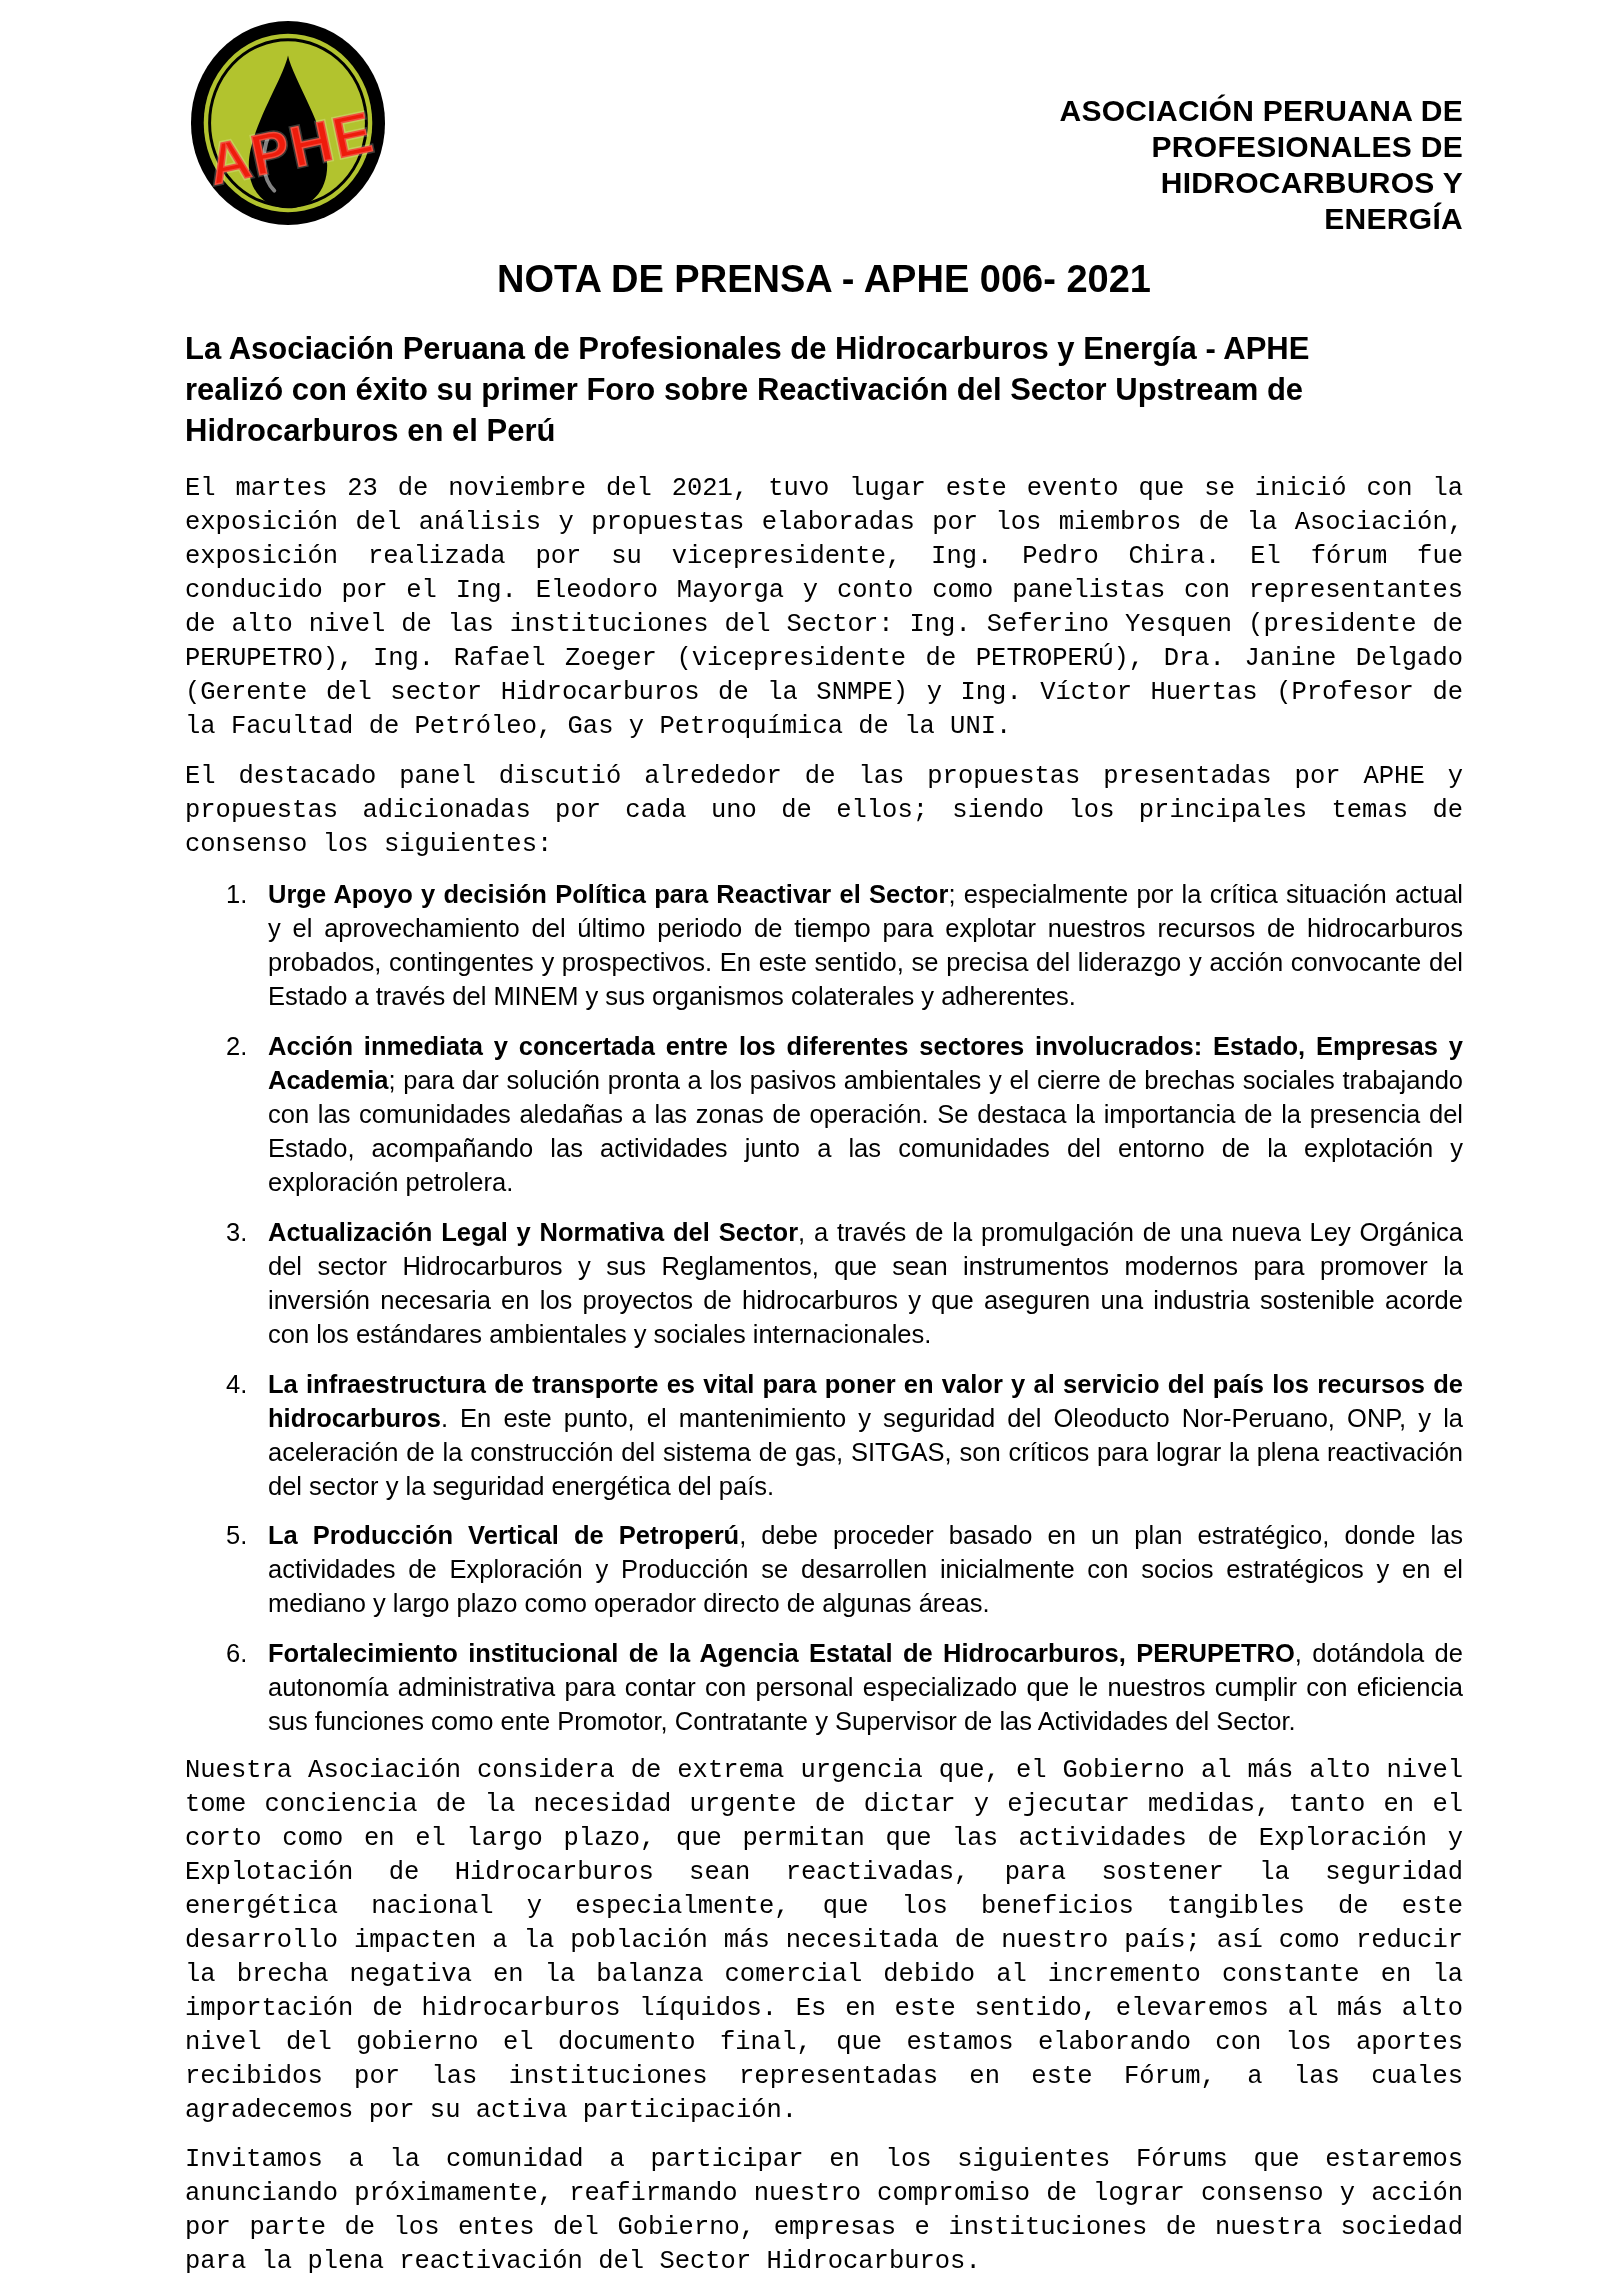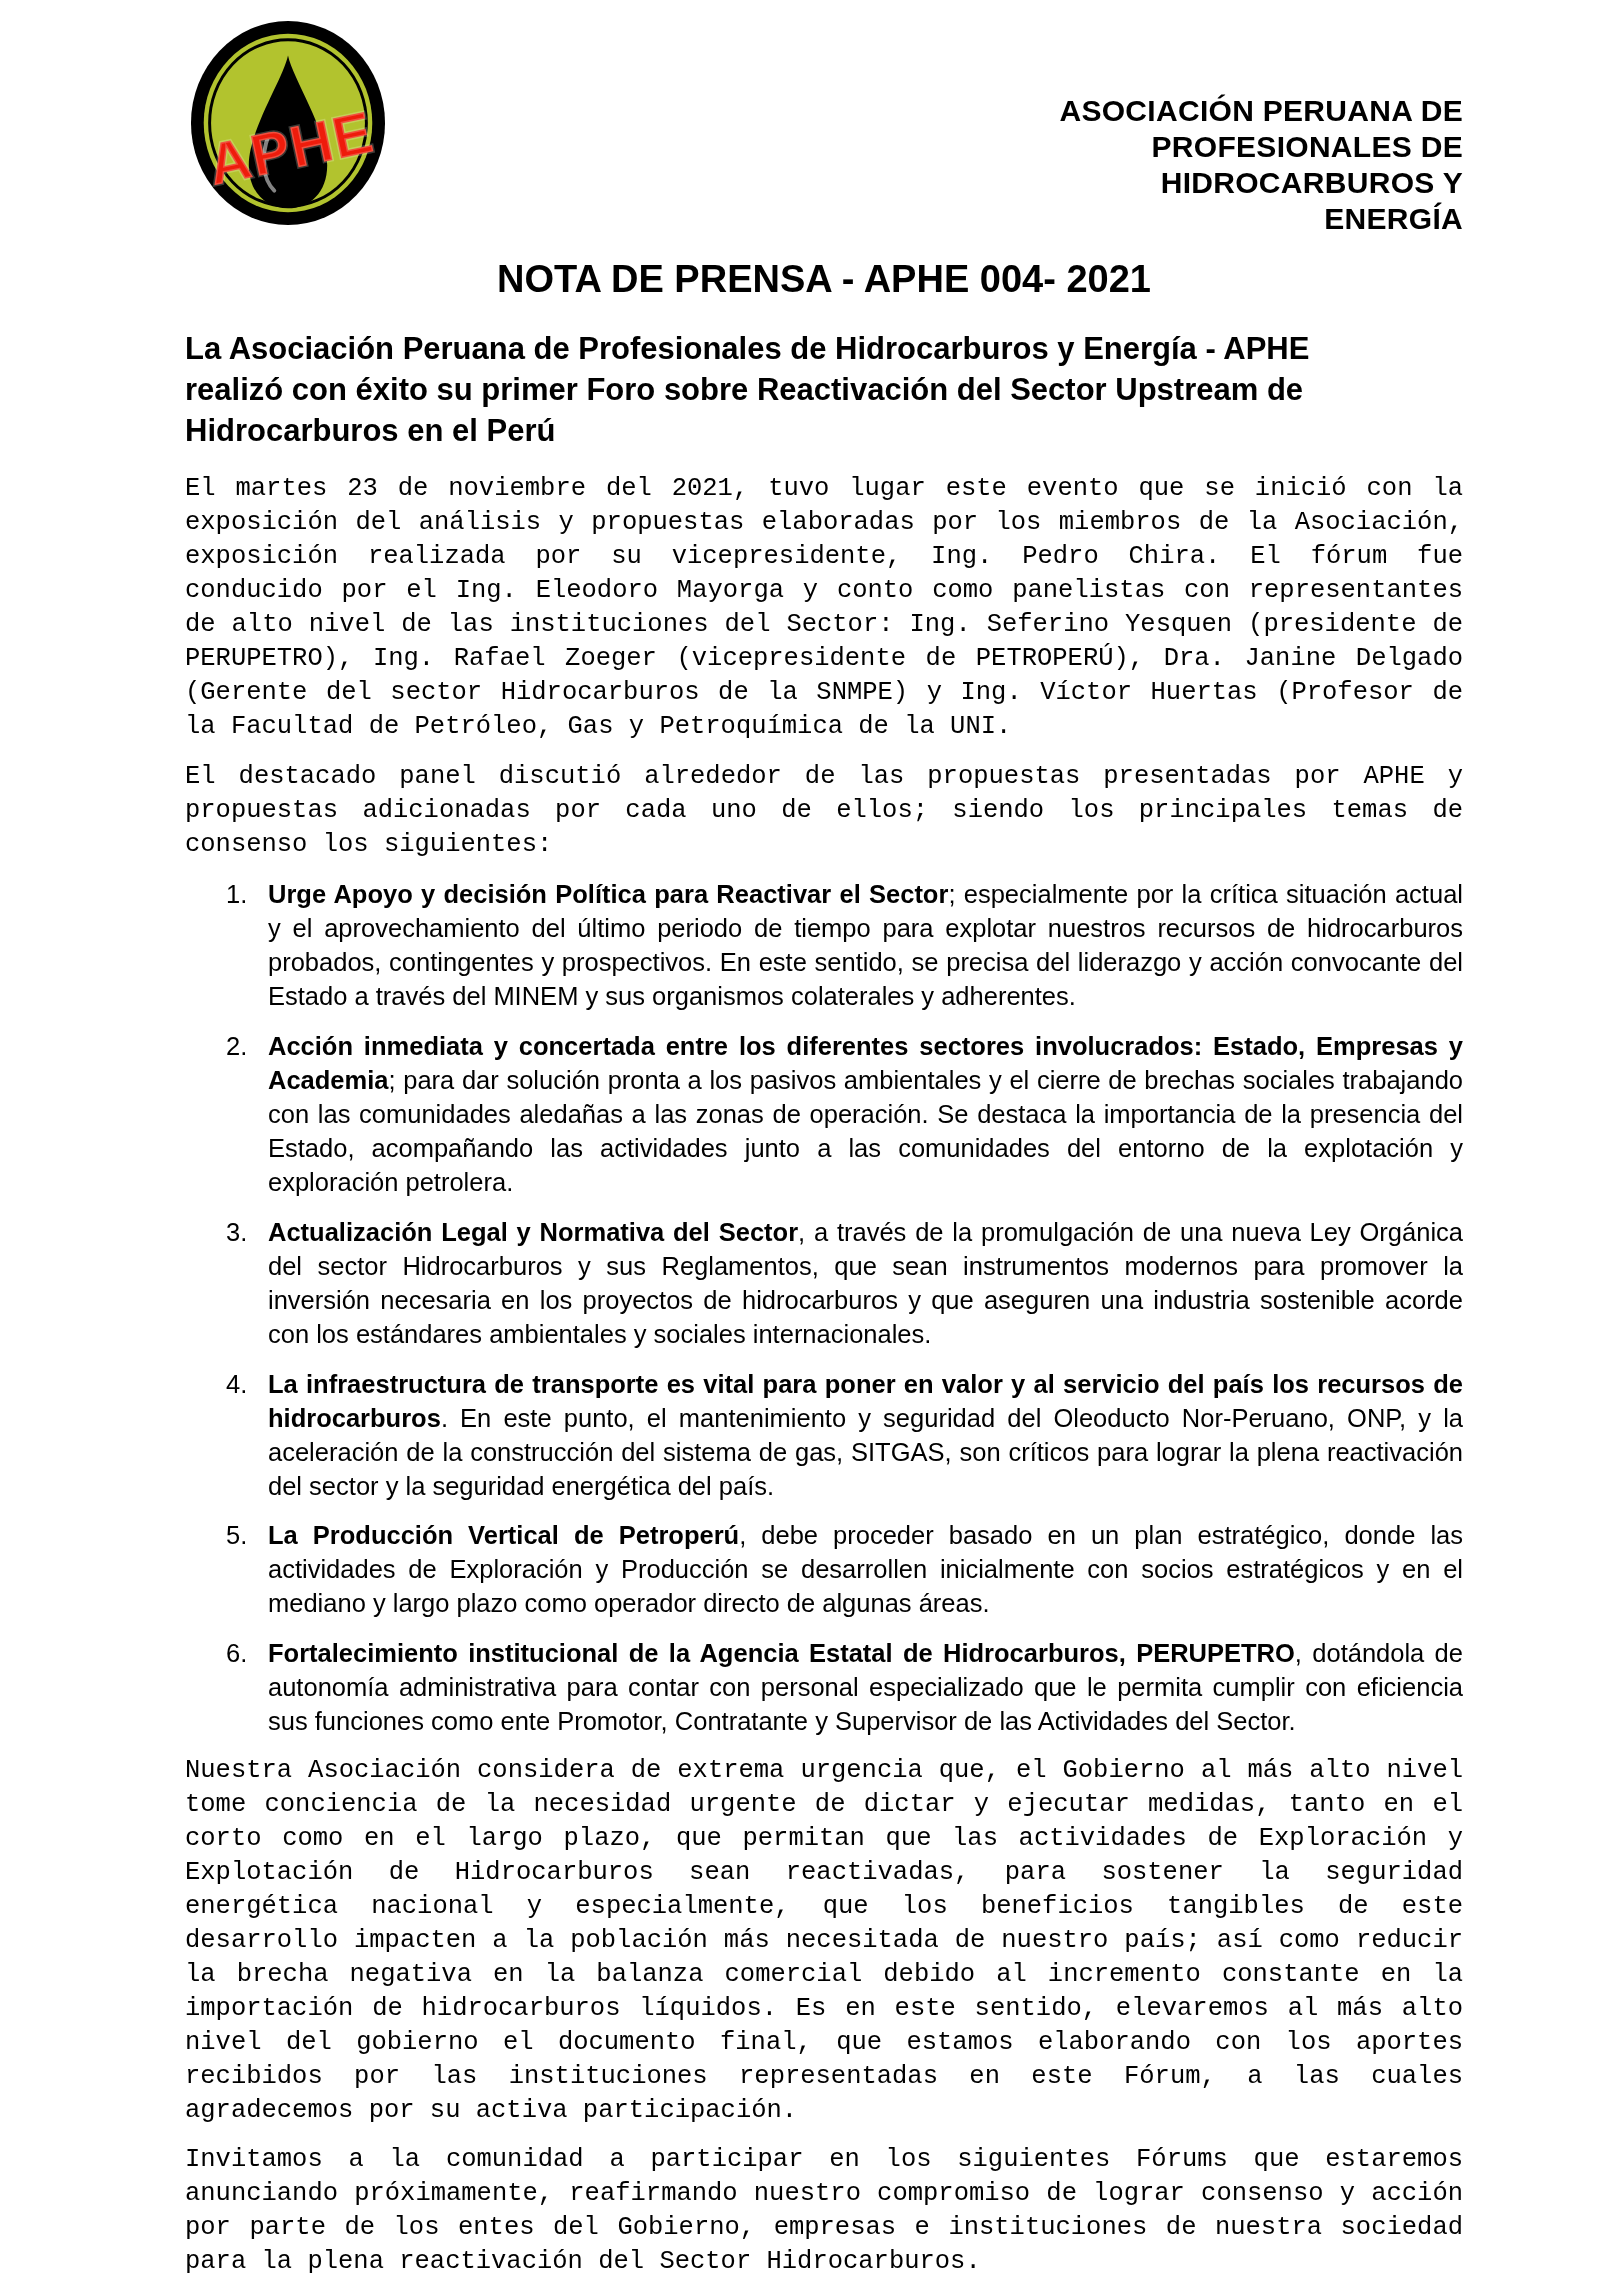--- a/index.html
+++ b/index.html
@@ -94,21 +94,21 @@
     </div>
 
     <div class="org-block">
       <div>ASOCIACIÓN PERUANA DE</div>
       <div>PROFESIONALES DE</div>
       <div>HIDROCARBUROS Y</div>
       <div>ENERGÍA</div>
     </div>
   </div>
 
-  <h1 class="doc-title">NOTA DE PRENSA - APHE 004- 2021</h1>
+  <h1 class="doc-title">NOTA DE PRENSA - APHE 006- 2021</h1>
 
   <div class="subtitle">
     <div>La Asociación Peruana de Profesionales de Hidrocarburos y Energía - APHE</div>
     <div>realizó con éxito su primer Foro sobre Reactivación del Sector Upstream de</div>
     <div>Hidrocarburos en el Perú</div>
   </div>
 
   <div class="body-text">
 
     <p>El martes 23 de noviembre del 2021, tuvo lugar este evento que se inició con la exposición del análisis y propuestas elaboradas por los miembros de la Asociación, exposición realizada por su vicepresidente, Ing. Pedro Chira. El fórum fue conducido por el Ing. Eleodoro Mayorga y conto como panelistas con representantes de alto nivel de las instituciones del Sector: Ing. Seferino Yesquen (presidente de PERUPETRO), Ing. Rafael Zoeger (vicepresidente de PETROPERÚ), Dra. Janine Delgado (Gerente del sector Hidrocarburos de la SNMPE) y Ing. Víctor Huertas (Profesor de la Facultad de Petróleo, Gas y Petroquímica de la UNI.</p>
@@ -125,21 +125,21 @@
       <li>
         <span class="num">3.</span><b>Actualización Legal y Normativa del Sector</b><span>, a través de la promulgación de una nueva Ley Orgánica del sector Hidrocarburos y sus Reglamentos, que sean instrumentos modernos para promover la inversión necesaria en los proyectos de hidrocarburos y que aseguren una industria sostenible acorde con los estándares ambientales y sociales internacionales.</span>
       </li>
       <li>
         <span class="num">4.</span><b>La infraestructura de transporte es vital para poner en valor y al servicio del país los recursos de hidrocarburos</b><span>. En este punto, el mantenimiento y seguridad del Oleoducto Nor-Peruano, ONP, y la aceleración de la construcción del sistema de gas, SITGAS, son críticos para lograr la plena reactivación del sector y la seguridad energética del país.</span>
       </li>
       <li>
         <span class="num">5.</span><b>La Producción Vertical de Petroperú</b><span>, debe proceder basado en un plan estratégico, donde las actividades de Exploración y Producción se desarrollen inicialmente con socios estratégicos y en el mediano y largo plazo como operador directo de algunas áreas.</span>
       </li>
       <li>
-        <span class="num">6.</span><b>Fortalecimiento institucional de la Agencia Estatal de Hidrocarburos, PERUPETRO</b><span>, dotándola de autonomía administrativa para contar con personal especializado que le permita cumplir con eficiencia sus funciones como ente Promotor, Contratante y Supervisor de las Actividades del Sector.</span>
+        <span class="num">6.</span><b>Fortalecimiento institucional de la Agencia Estatal de Hidrocarburos, PERUPETRO</b><span>, dotándola de autonomía administrativa para contar con personal especializado que le nuestros cumplir con eficiencia sus funciones como ente Promotor, Contratante y Supervisor de las Actividades del Sector.</span>
       </li>
     </ol>
 
     <p>Nuestra Asociación considera de extrema urgencia que, el Gobierno al más alto nivel tome conciencia de la necesidad urgente de dictar y ejecutar medidas, tanto en el corto como en el largo plazo, que permitan que las actividades de Exploración y Explotación de Hidrocarburos sean reactivadas, para sostener la seguridad energética nacional y especialmente, que los beneficios tangibles de este desarrollo impacten a la población más necesitada de nuestro país; así como reducir la brecha negativa en la balanza comercial debido al incremento constante en la importación de hidrocarburos líquidos. Es en este sentido, elevaremos al más alto nivel del gobierno el documento final, que estamos elaborando con los aportes recibidos por las instituciones representadas en este Fórum, a las cuales agradecemos por su activa participación.</p>
 
     <p>Invitamos a la comunidad a participar en los siguientes Fórums que estaremos anunciando próximamente, reafirmando nuestro compromiso de lograr consenso y acción por parte de los entes del Gobierno, empresas e instituciones de nuestra sociedad para la plena reactivación del Sector Hidrocarburos.</p>
 
   </div>
 
 </div>

